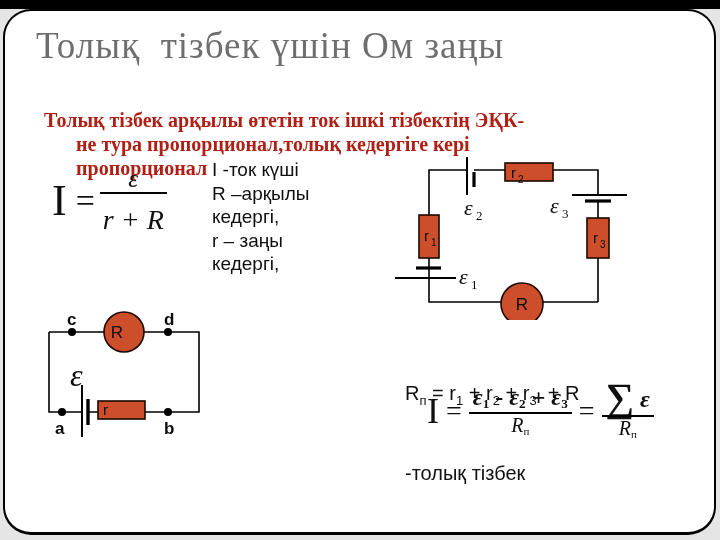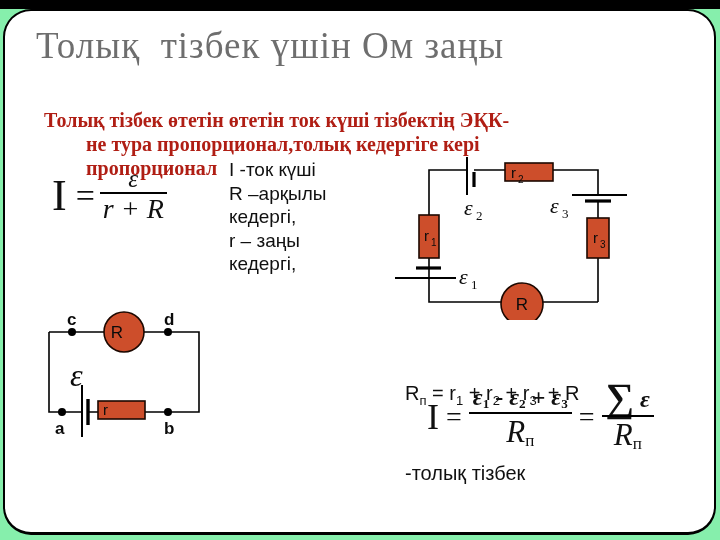--- a/index.html
+++ b/index.html
@@ -1,78 +1,78 @@
 <!DOCTYPE html>
 <html><head>
 <meta charset="utf-8">
 <style>
   html,body{margin:0;padding:0;background:#000;}
-  .canvas{position:relative;width:720px;height:540px;background:#86efac;overflow:hidden;
+  .canvas{position:relative;width:720px;height:540px;background:#e5e5e5;overflow:hidden;
           font-family:"Liberation Sans",sans-serif;}
   .top-bar{position:absolute;left:0;top:0;width:720px;height:9px;background:#000;}
   .frame{position:absolute;left:3px;top:9px;right:4px;bottom:5px;
          border:2px solid #000;border-bottom-width:3px;border-radius:28px;background:#fff;}
 
   .title{position:absolute;left:36px;top:24px;margin:0;white-space:pre;
          font:400 37px/1.2 "Liberation Serif","DejaVu Serif",serif;
          color:#6e6e6e;letter-spacing:1px;}
 
   .intro{position:absolute;left:44px;top:108px;width:620px;
          font:bold 20px/24px "Liberation Serif","DejaVu Serif",serif;color:#b01e14;}
-  .intro .ind{margin-left:42px;}
+  .intro .ind{margin-left:32px;}
 
-  .legend{position:absolute;left:229px;top:158px;
+  .legend{position:absolute;left:212px;top:158px;
           font:19px/23.5px "Liberation Sans",sans-serif;color:#101010;}
 
   
   .frac{display:inline-flex;flex-direction:column;align-items:center;}
   .frac .bar{align-self:stretch;height:0;border-top:2px solid #000;}
   .math{font-family:"Liberation Serif","DejaVu Serif",serif;color:#101010;}
   .it{font-style:italic;}
 
   .ohm{position:absolute;left:52px;top:166px;display:flex;align-items:center;}
   .ohm .lhs{font-size:44px;line-height:1;}
   .ohm .eq{font-size:34px;line-height:1;margin:0 5px 0 9px;}
   .ohm .num{font-size:25px;line-height:1.05;font-style:italic;}
-  .ohm .den{font-size:28px;line-height:1.1;font-style:italic;white-space:pre;padding:0 3px;}
+  .ohm .den{font-size:28px;line-height:1.1;font-style:italic;white-space:pre;padding:0 3px;margin-top:11px;}
 
   .circuit{position:absolute;}
   .left-circuit{left:40px;top:303px;}
   .right-circuit{left:385px;top:150px;}
   svg text{font-family:"Liberation Sans",sans-serif;fill:#0b0b0b;}
   svg .node-label{font-size:17px;font-weight:600;}
   svg .box-label{font-size:15px;}
   svg .box-sub{font-size:10px;}
   svg .emf{font-family:"Liberation Serif","DejaVu Serif",serif;font-style:italic;font-size:22px;}
   svg .emf-big{font-family:"Liberation Serif","DejaVu Serif",serif;font-style:italic;font-size:32px;}
   svg .emf-sub{font-family:"Liberation Serif","DejaVu Serif",serif;font-size:13px;}
 
   .rsum{position:absolute;left:405px;top:333px;font:20px/24px "Liberation Sans",sans-serif;
         color:#101010;white-space:pre;}
   .rsum sub{font-size:13px;}
 
   .fsum{position:absolute;left:427px;top:381px;display:flex;align-items:center;}
   .fsum .lhs{font-size:36px;line-height:1;}
   .fsum .eq{font-size:28px;line-height:1;margin:0 7px;}
   .fsum .num{font-size:24px;line-height:1.15;white-space:pre;padding:0 4px;font-weight:bold;}
-  .fsum .den{font-size:31px;line-height:1.15;}
+  .fsum .den{font-size:20px;line-height:1.15;}
   .fsum .fsub{font-size:0.55em;vertical-align:-0.25em;font-style:normal;}
   .fsum .sigma{font-size:40px;line-height:0.85;vertical-align:-0.1em;font-style:normal;}
 </style>
 </head>
 <body>
 
 <div class="canvas">
   <div class="top-bar"></div>
   <div class="frame"></div>
 
   <h1 class="title">Толық  тізбек үшін Ом заңы</h1>
 
   <div class="intro">
-    <div>Толық тізбек өтетін өтетін ток күші тізбектің ЭҚК-</div>
+    <div>Толық тізбек арқылы өтетін ток ішкі тізбектің ЭҚК-</div>
     <div class="ind">не тура пропорционал,толық кедергіге кері</div>
     <div class="ind">пропорционал</div>
   </div>
 
   <div class="legend">
     <div>I -ток күші</div>
     <div>R –арқылы</div>
     <div>кедергі,</div>
     <div>r – заңы</div>
     <div>кедергі,</div>

